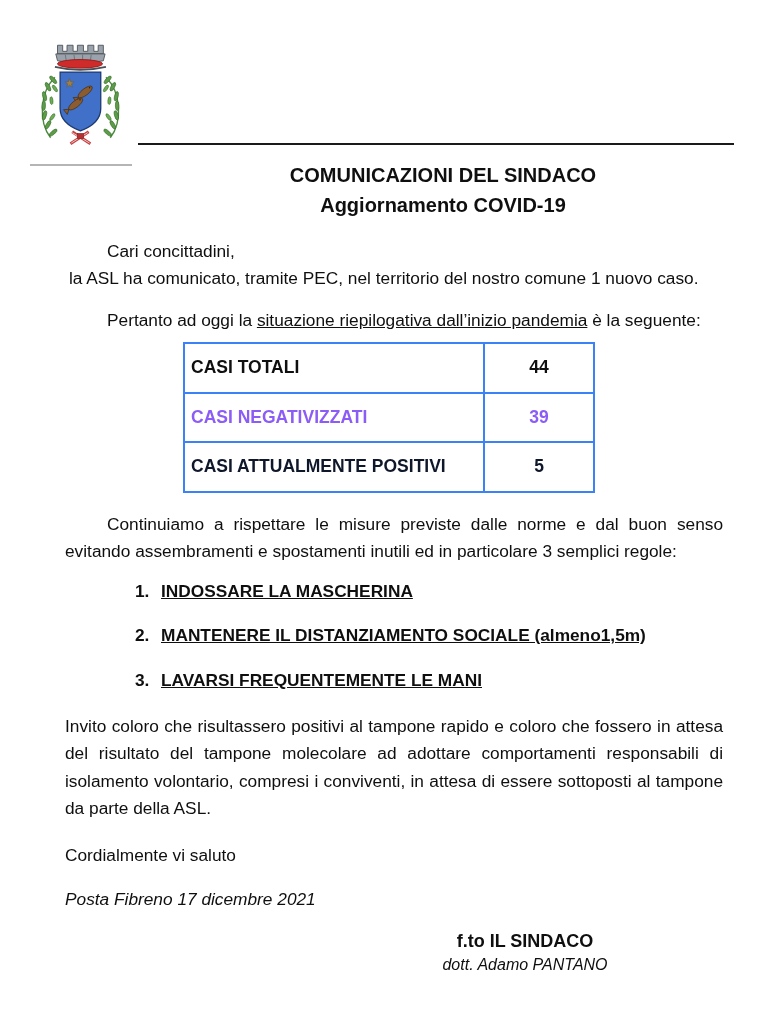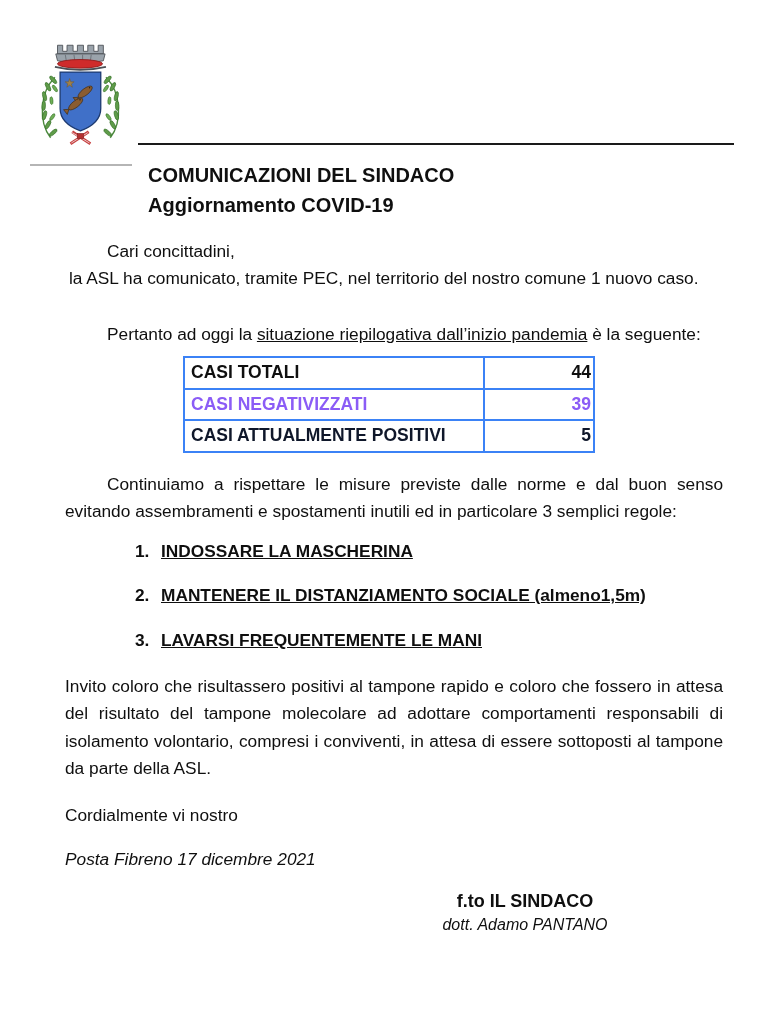--- a/index.html
+++ b/index.html
@@ -7,33 +7,33 @@
     position:relative;width:766px;height:1024px;margin:0 auto;background:#ffffff;
     font-family:"Liberation Sans",sans-serif;color:#0f0f0f;overflow:hidden;
   }
   
   .crest{position:absolute;left:28px;top:34px;}
   .crest-underline{position:absolute;left:30px;top:164px;width:102px;border-top:2px solid #b5b5b5;}
   .header-text{position:absolute;left:148px;top:62px;width:590px;text-align:center;}
   .muni-title{font-size:37px;font-weight:700;letter-spacing:-1.2px;line-height:1.1;white-space:pre;}
   .province{font-size:22px;margin-top:7px;}
   .header-rule{position:absolute;left:138px;top:143px;width:596px;border-top:2px solid #1a1a1a;}
-  .subject{position:absolute;left:148px;top:160px;width:590px;text-align:left;
+  .subject{position:absolute;left:148px;top:160px;width:590px;text-align:center;
            font-weight:700;font-size:20px;line-height:1.5;}
   
   .content{position:absolute;left:65px;top:238px;width:658px;
            font-size:17.3px;line-height:1.58;text-align:justify;}
   .salutation{text-align:left;text-indent:42px;}
-  .p1{margin:0 0 28px 0;text-indent:4px;}
+  .p1{margin:0 0 14px 0;text-indent:4px;}
   .p2{margin:0;text-indent:42px;}
   .underlined{text-decoration:underline;}
   table.cases{border-collapse:collapse;margin:8px 0 0 118px;}
   .cases td{border:2px solid #3b82f6;font-weight:700;font-size:17.5px;padding:1px 6px;height:20px;vertical-align:middle;}
   .cases td.label{width:286px;}
-  .cases td.value{width:104px;text-align:right;padding:1px 2px;}
+  .cases td.value{width:104px;text-align:center;padding:10px 2px;}
   .row-negativized{color:#8b5cf6;}
   .row-positive{color:#0f172a;}
   .p3{margin:18px 0 9px 0;text-indent:42px;}
   .rules{list-style:none;margin:14px 0 0 0;padding:0;}
   .rules li{display:flex;margin-bottom:22px;font-weight:700;text-align:left;line-height:1.3;}
   .rules .num{flex:none;width:26px;margin-left:70px;}
   .rule-text{text-decoration:underline;}
   .p4{margin:0;}
   .farewell{margin-top:20px;text-align:left;}
   .dateline{margin-top:16px;text-align:left;font-style:italic;}
@@ -145,21 +145,21 @@
         <span class="rule-text">MANTENERE IL DISTANZIAMENTO SOCIALE (almeno1,5m)</span>
       </li>
       <li>
         <span class="num">3.</span>
         <span class="rule-text">LAVARSI FREQUENTEMENTE LE MANI</span>
       </li>
     </ol>
 
     <p class="p4">Invito coloro che risultassero positivi al tampone rapido e coloro che fossero in attesa del risultato del tampone molecolare ad adottare comportamenti responsabili di isolamento volontario, compresi i conviventi, in attesa di essere sottoposti al tampone da parte della ASL.</p>
 
-    <div class="farewell">Cordialmente vi nostro</div>
+    <div class="farewell">Cordialmente vi saluto</div>
     <div class="dateline">Posta Fibreno 17 dicembre 2021</div>
 
     <div class="signature">
       <div class="sig-prefix">f.to IL SINDACO</div>
       <div class="sig-name">dott. Adamo PANTANO</div>
     </div>
 
   </div>
 </div>
 

